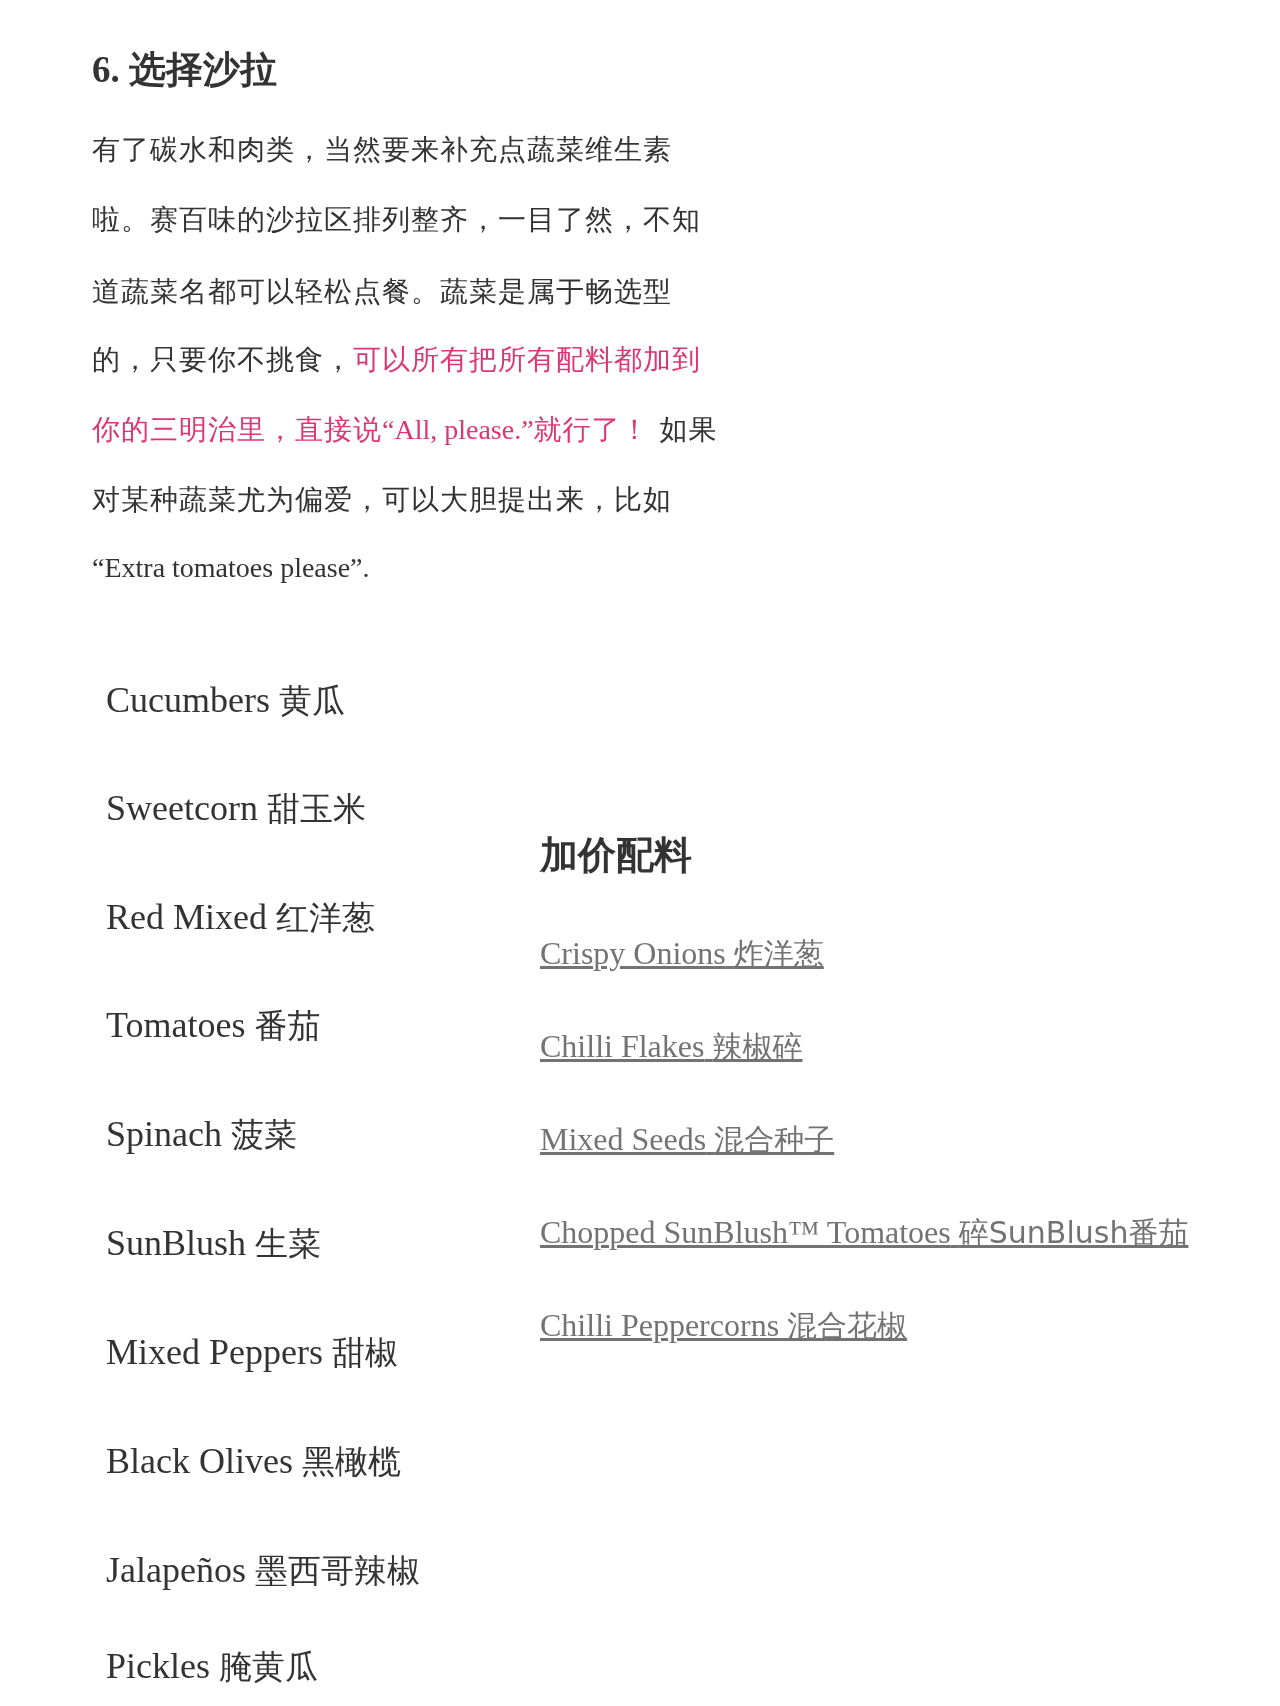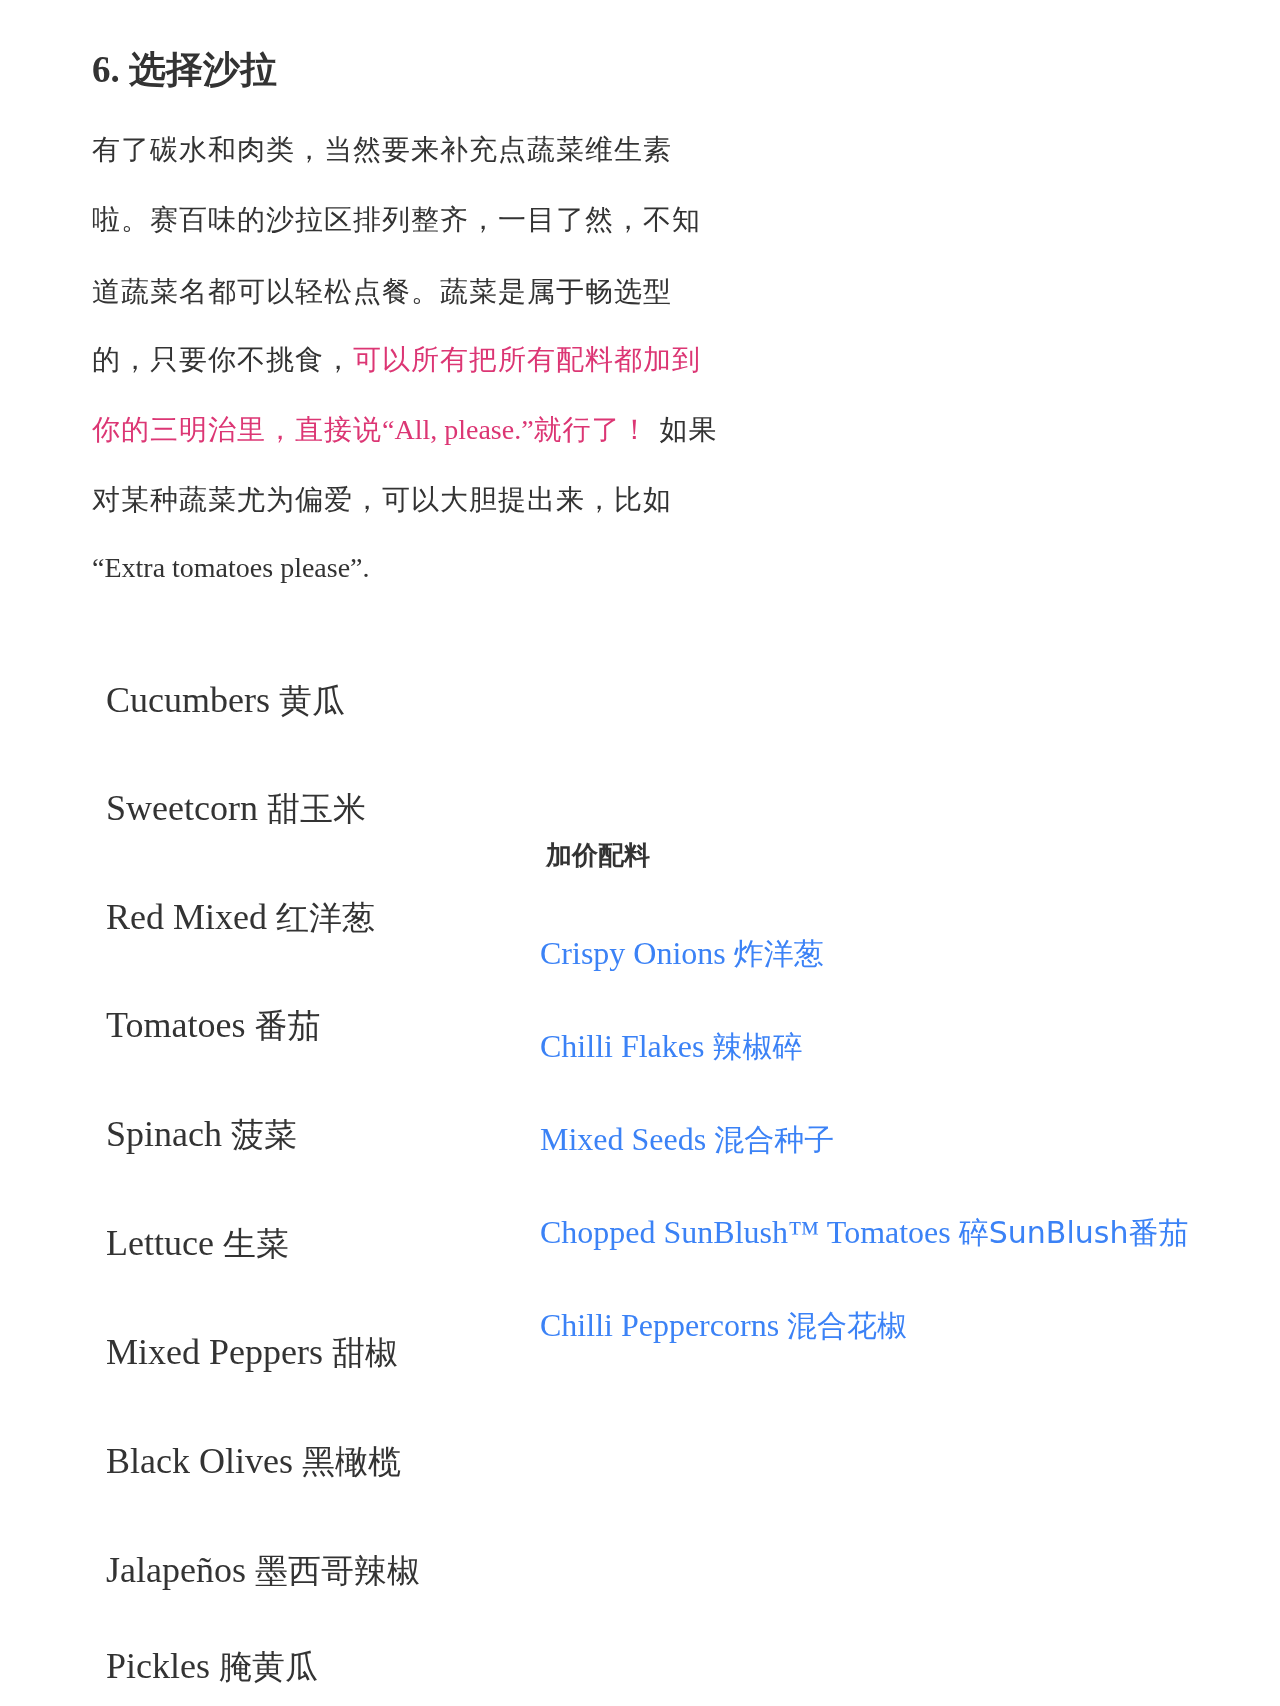--- a/index.html
+++ b/index.html
@@ -20,26 +20,26 @@
     .hl { color: #dc3674; margin-top: 9px; }
     .veg {
       left: 106px;
       font-family: "Liberation Serif", serif;
       font-size: 36px; line-height: 46px; color: #333;
     }
     .veg .cn { font-family: "DejaVu Sans", sans-serif; font-size: 33px; }
     .addon-header {
       left: 540px; top: 833px;
       font-family: "DejaVu Sans", sans-serif; font-weight: bold;
-      font-size: 26px; line-height: 44px; color: #333; margin-left: 6px;
+      font-size: 38px; line-height: 44px; color: #333;
     }
     .addon {
       left: 540px;
       font-family: "Liberation Serif", serif;
-      font-size: 32px; line-height: 42px; color: #3b82f6;
+      font-size: 32px; line-height: 42px; color: #737373; text-decoration: underline;
     }
     .addon .cn { font-family: "DejaVu Sans", sans-serif; font-size: 30px; }
     .clip { overflow: hidden; }
   </style>
 </head>
 <body>
 
 <h2 class="abs title">6. 选择沙拉</h2>
 
 <div>
@@ -58,21 +58,21 @@
     <span class="latin">“Extra tomatoes please”.</span>
   </div>
 </div>
 
 <div>
   <div class="abs veg" style="top:677px"><span>Cucumbers</span> <span class="cn">黄瓜</span></div>
   <div class="abs veg" style="top:785px"><span>Sweetcorn</span> <span class="cn">甜玉米</span></div>
   <div class="abs veg" style="top:894px"><span>Red Mixed</span> <span class="cn">红洋葱</span></div>
   <div class="abs veg" style="top:1002px"><span>Tomatoes</span> <span class="cn">番茄</span></div>
   <div class="abs veg" style="top:1111px"><span>Spinach</span> <span class="cn">菠菜</span></div>
-  <div class="abs veg" style="top:1220px"><span>Lettuce</span> <span class="cn">生菜</span></div>
+  <div class="abs veg" style="top:1220px"><span>SunBlush</span> <span class="cn">生菜</span></div>
   <div class="abs veg" style="top:1329px"><span>Mixed Peppers</span> <span class="cn">甜椒</span></div>
   <div class="abs veg" style="top:1438px"><span>Black Olives</span> <span class="cn">黑橄榄</span></div>
   <div class="abs veg clip" style="top:1547px; width:364px;"><span>Jalapeños</span> <span class="cn">墨西哥辣椒</span></div>
   <div class="abs veg" style="top:1643px"><span>Pickles</span> <span class="cn">腌黄瓜</span></div>
 </div>
 
 <div>
   <div class="abs addon-header">加价配料</div>
   <div class="abs addon" style="top:932px"><span>Crispy Onions</span> <span class="cn">炸洋葱</span></div>
   <div class="abs addon" style="top:1025px"><span>Chilli Flakes</span> <span class="cn">辣椒碎</span></div>

